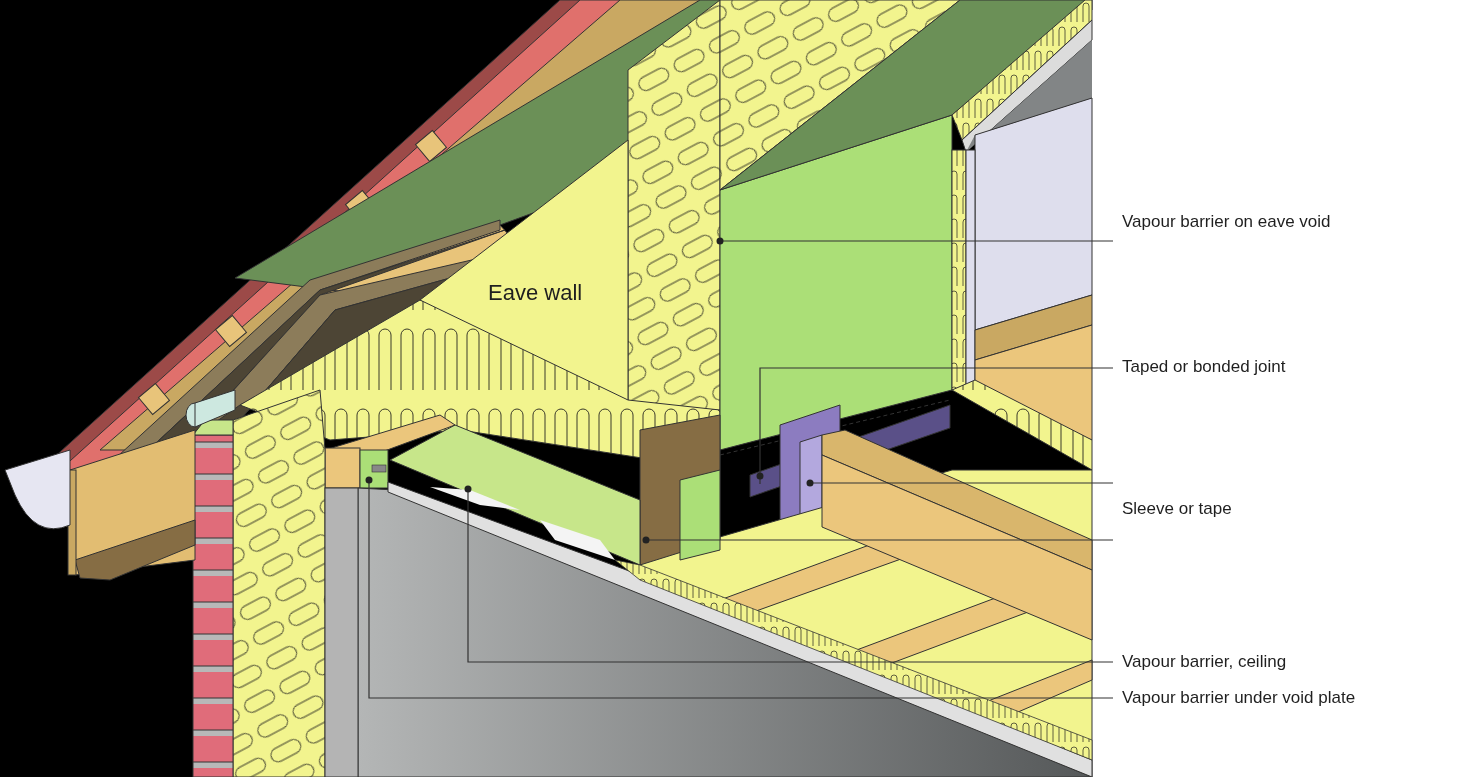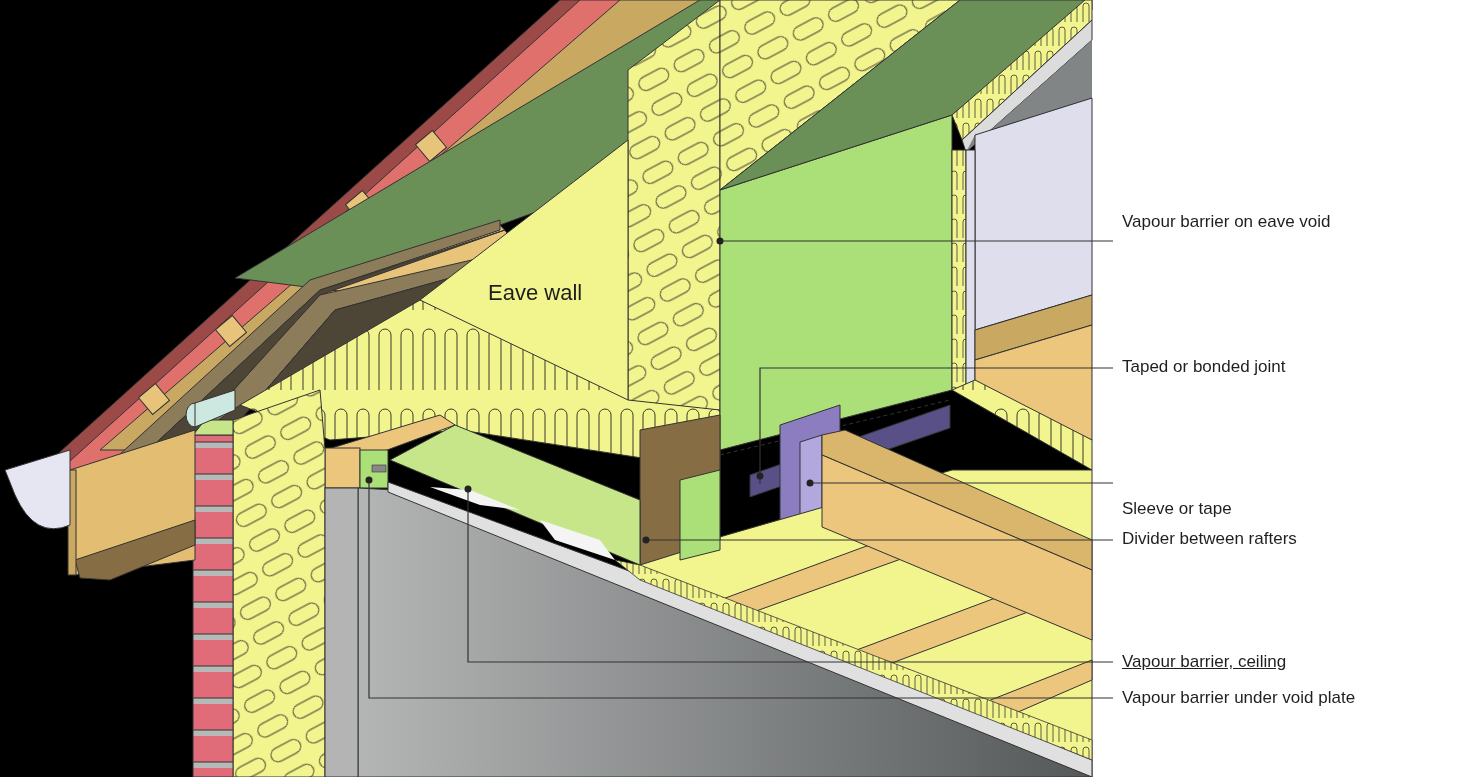--- a/index.html
+++ b/index.html
@@ -156,16 +156,15 @@
   </g>
 </svg>
 
 <div class="inline-label" style="left:488px; top:280px;">Eave wall</div>
 
 <div class="callout-label" style="left:1122px; top:208px;">
   <div>Vapour barrier on eave void</div>
 </div>
 <div class="callout-label" style="left:1122px; top:353px;">Taped or bonded joint</div>
 <div class="callout-label" style="left:1122px; top:471px;margin-top:24px;">Sleeve or tape</div>
-<div class="callout-label" style="left:1122px; top:525px;">Divider between rafters</div>
-<div class="callout-label" style="left:1122px; top:648px;text-decoration:underline;">Vapour barrier, ceiling</div>
+<div class="callout-label" style="left:1122px; top:648px;">Vapour barrier, ceiling</div>
 <div class="callout-label" style="left:1122px; top:684px;">Vapour barrier under void plate</div>
 </div>
 
 </body></html>

